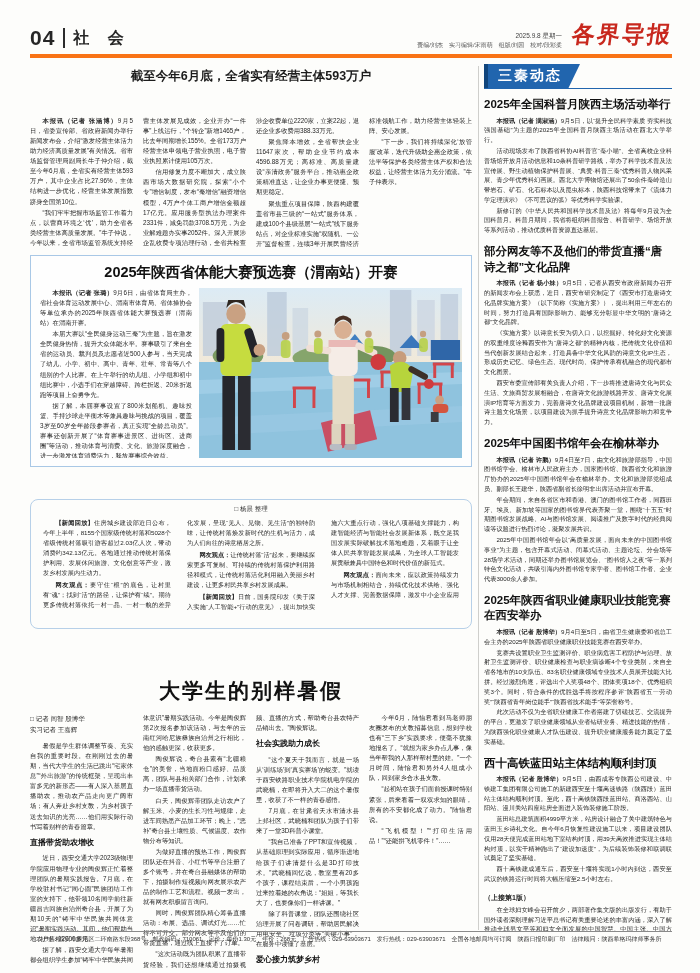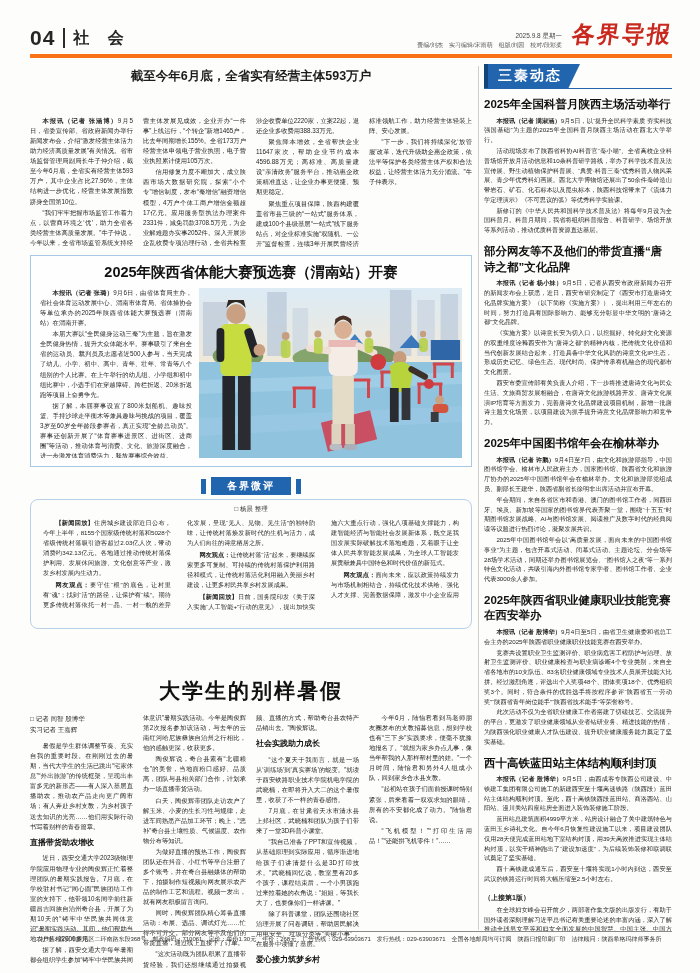--- a/index.html
+++ b/index.html
@@ -190,25 +190,20 @@
               <circle cx="89" cy="48" r="4"></circle>
                 <circle cx="122" cy="46" r="3.6"></circle>
               <circle cx="174" cy="46" r="3.4"></circle>
                 <circle cx="230" cy="46" r="3.2"></circle>
             </g>
           </svg>
         </div>
       </div>
     </div>
 
-    <div class="micro-badge-row">
-      <span class="badge-bar"></span>
-      <span class="badge-pill">各界微评</span>
-      <span class="badge-bar"></span>
-    </div>
     <div class="micro-box">
       <div class="micro-byline">□ 杨晨 整理</div>
       <div class="micro-cols">
         <p><b>【新闻回放】</b><span>住房城乡建设部近日公布，今年上半年，8155个国家级传统村落和5028个省级传统村落吸引游客超过2.03亿人次，带动消费约342.13亿元。各地通过推动传统村落保护利用、发展休闲旅游、文化创意等产业，激发乡村发展内生动力。</span></p>
         <p><b>网友观点：</b><span>要守住“根”的底色，让村里有“魂”；找到“活”的路径，让保护有“续”。期待更多传统村落依托一村一品、一村一貌的差异化发展，呈现“见人、见物、见生活”的独特韵味，让传统村落焕发新时代的生机与活力，成为人们向往的诗意栖居之所。</span></p>
         <p><b>网友观点：</b><span>让传统村落“活”起来，要继续探索更多可复制、可持续的传统村落保护利用路径和模式，让传统村落活化利用融入美丽乡村建设，让更多村民共享乡村发展成果。</span></p>
         <p><b>【新闻回放】</b><span>日前，国务院印发《关于深入实施“人工智能+”行动的意见》，提出加快实施六大重点行动，强化八项基础支撑能力，构建智能经济与智能社会发展新体系，既立足我国发展实际破解技术落地难题，又着眼于让全体人民共享智能发展成果，为全球人工智能发展贡献兼具中国特色和时代价值的新范式。</span></p>
         <p><b>网友观点：</b><span>面向未来，应以政策持续发力与市场机制相结合，持续优化技术供给、强化人才支撑、完善数据保障，激发中小企业应用人工智能的内生动力，让海量中小企业从“跟跑者”变为“领跑者”。</span></p>
 
       </div>

